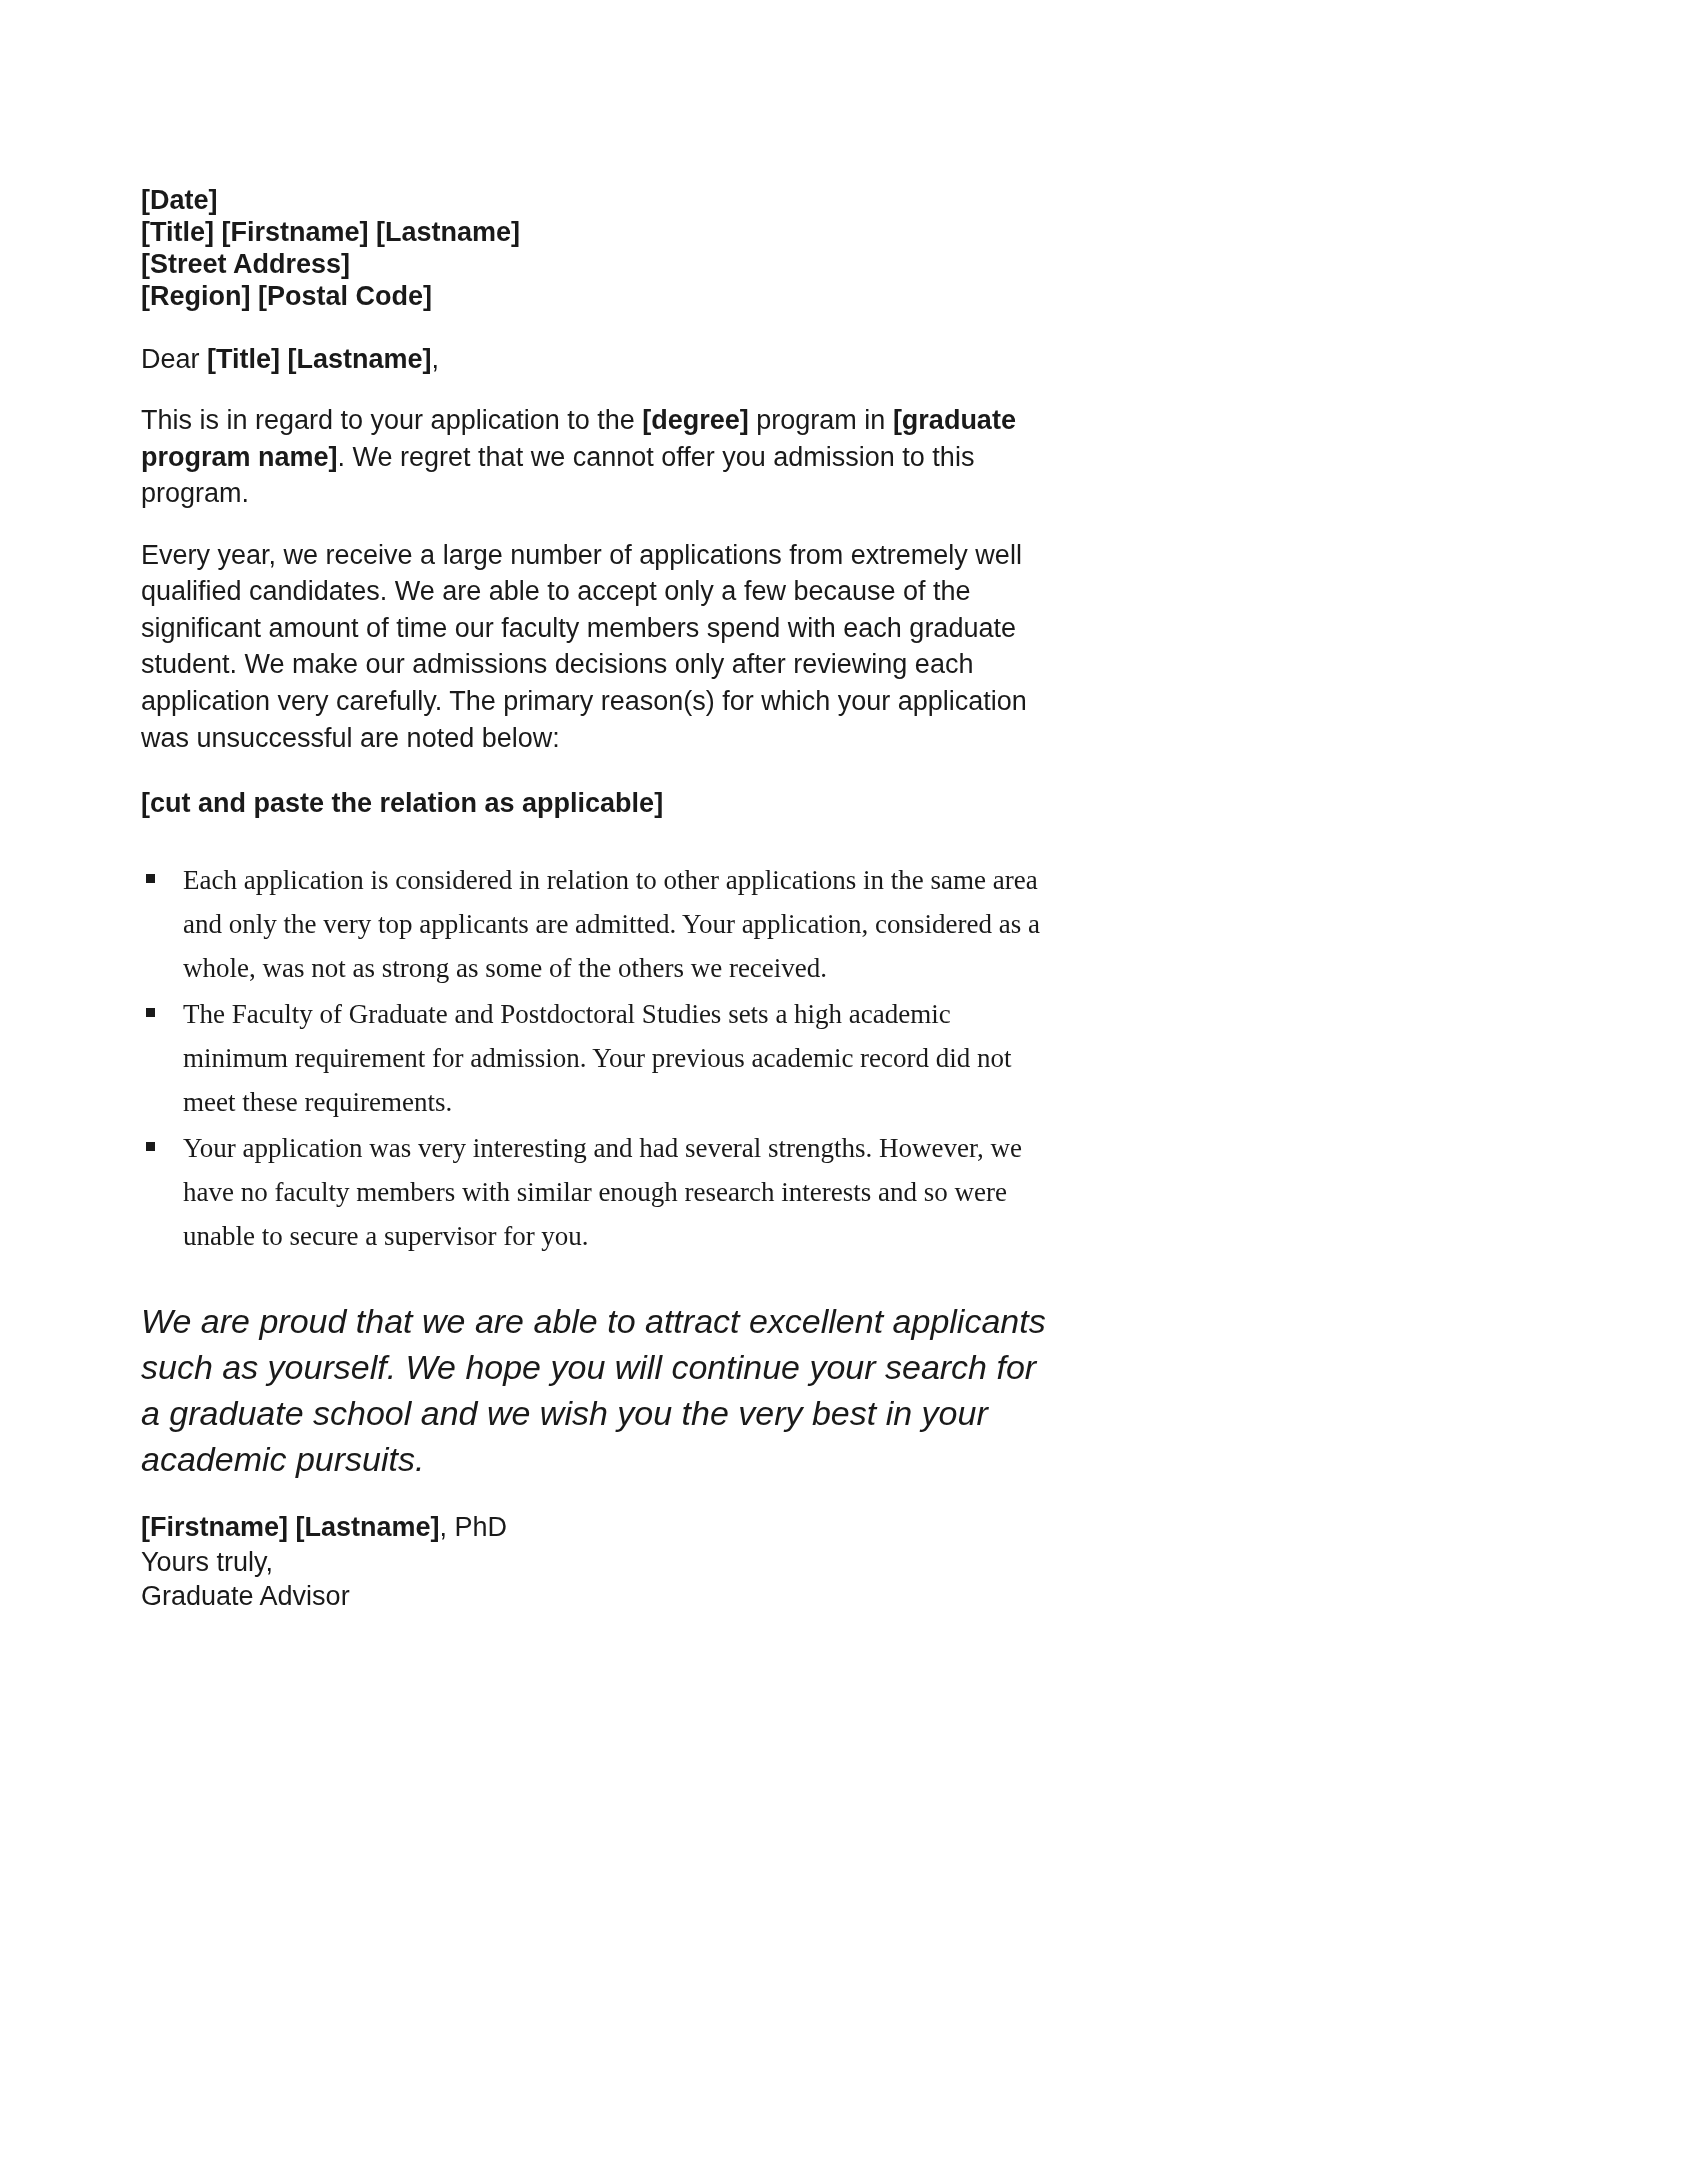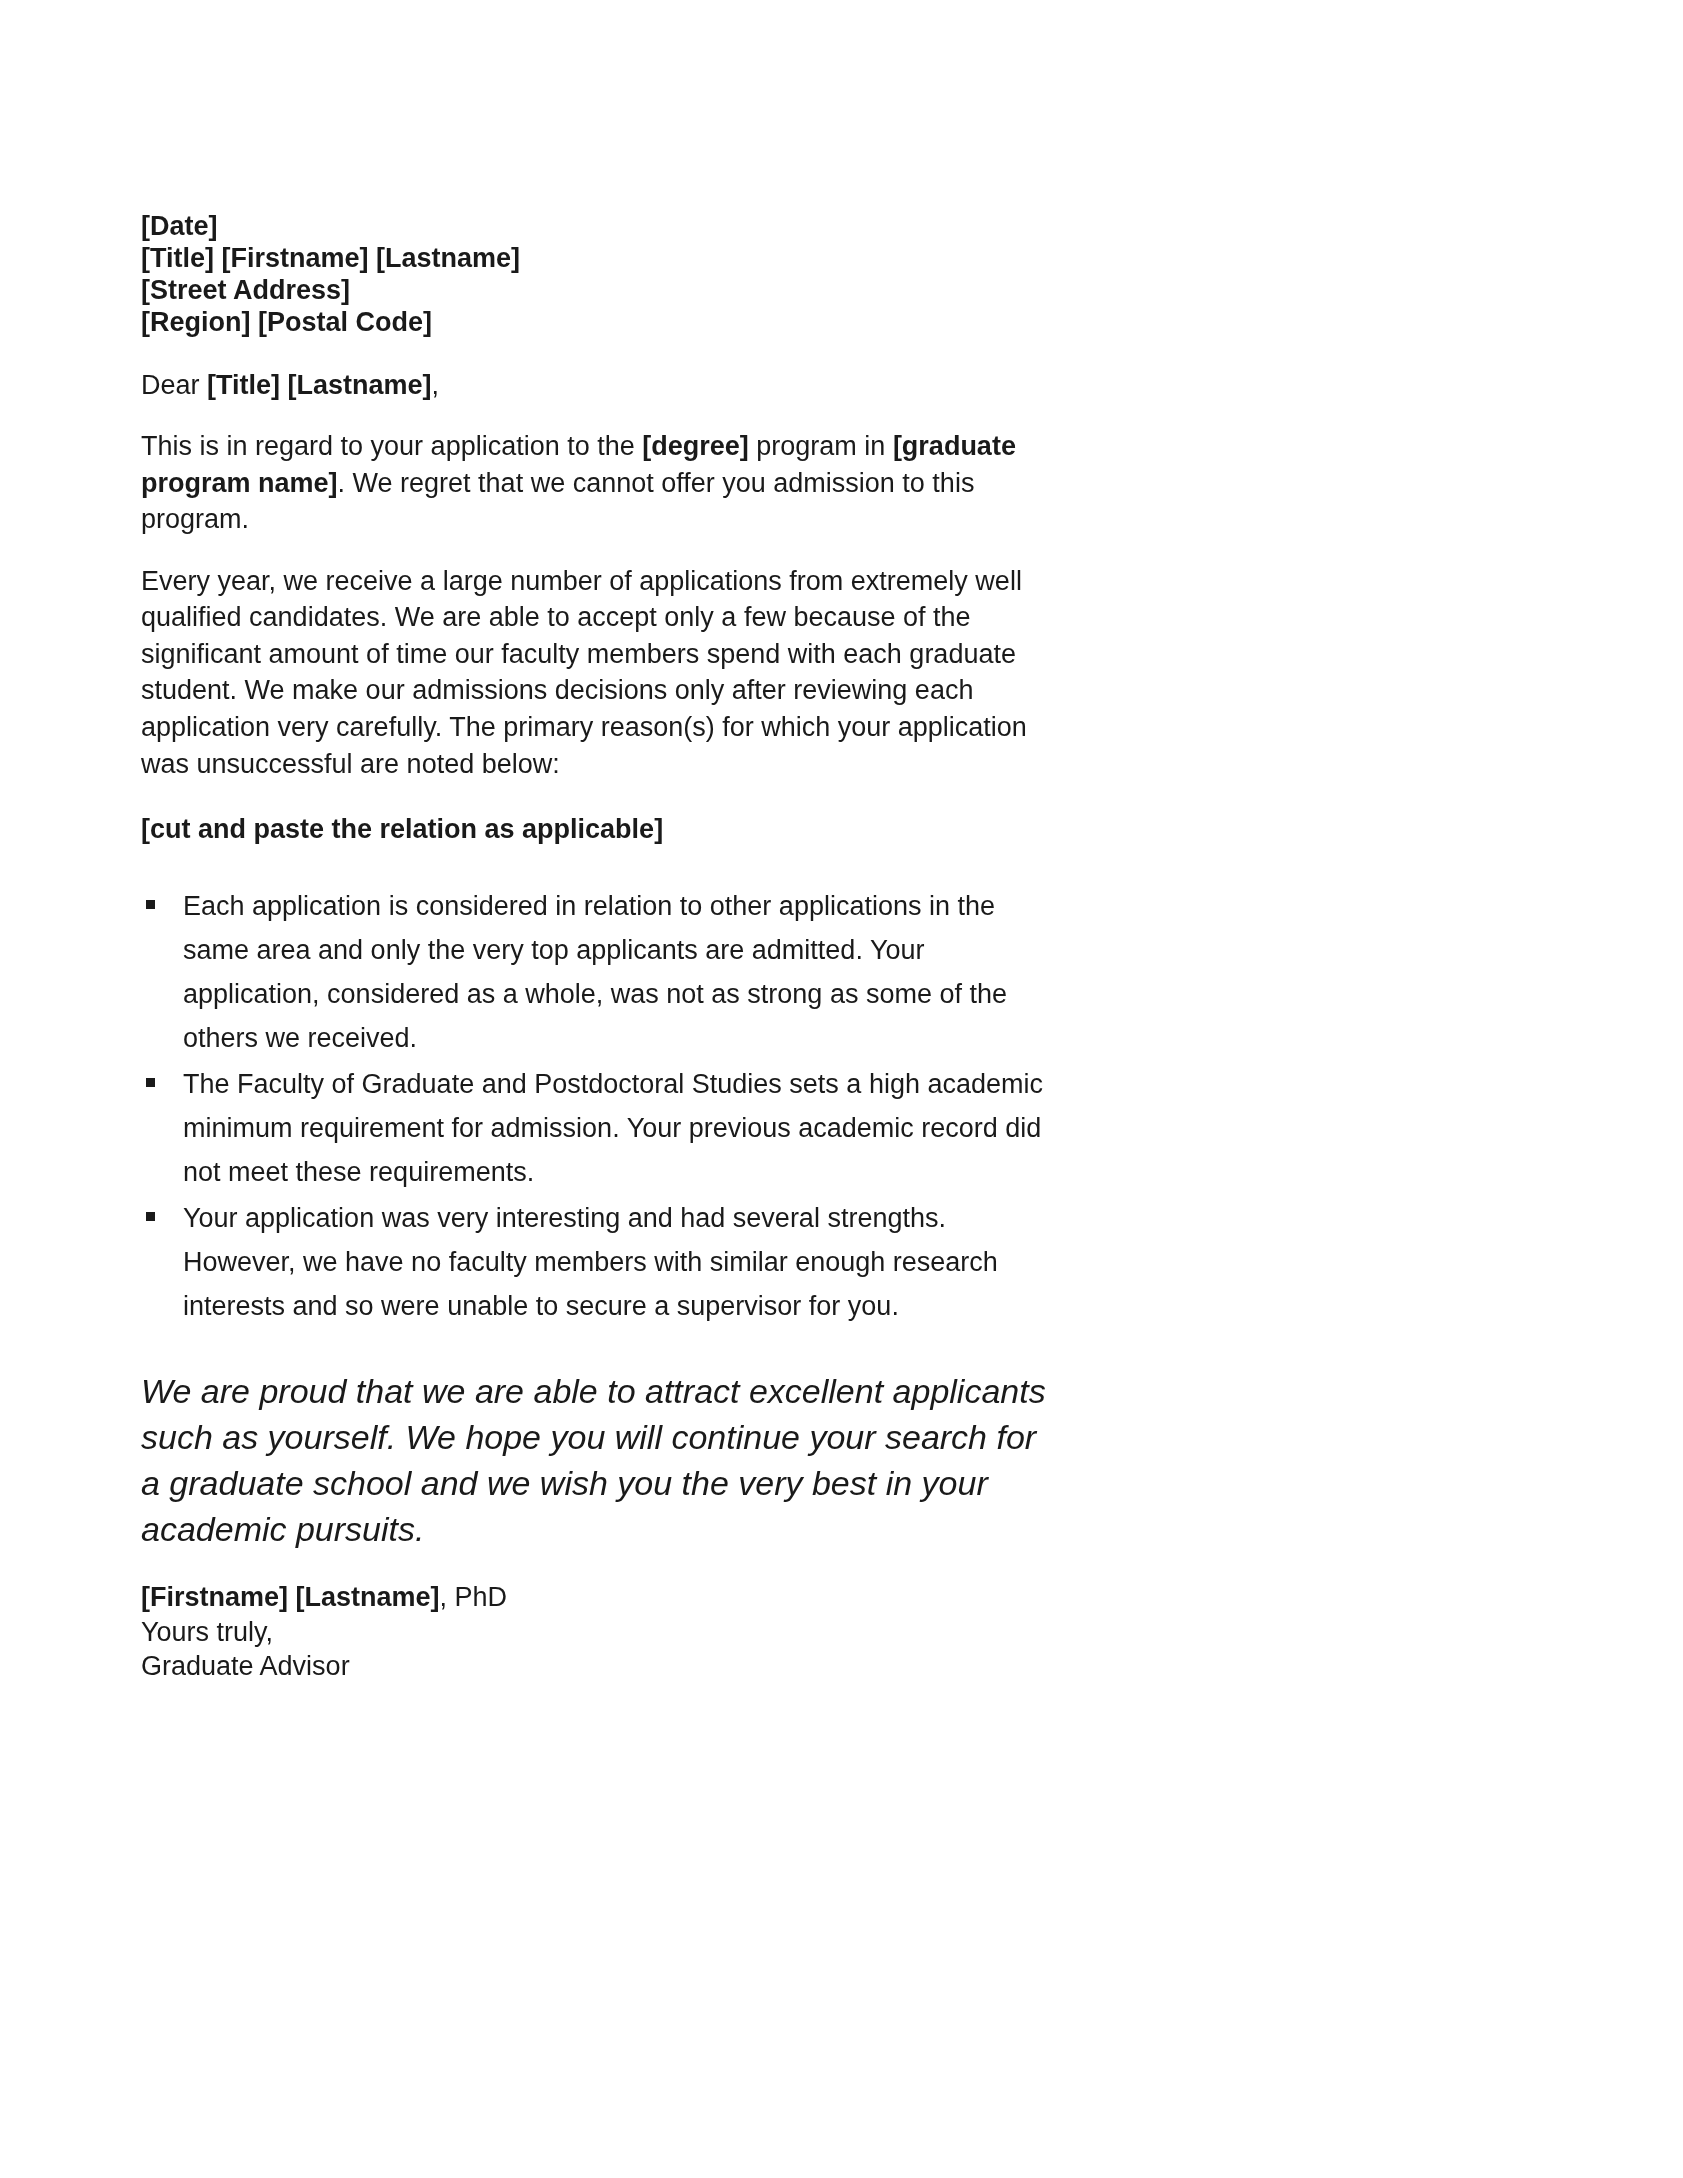--- a/index.html
+++ b/index.html
@@ -14,21 +14,20 @@
     color: #1a1a1a;
     -webkit-font-smoothing: antialiased;
   }
 
   .page {
     position: relative;
     width: 1683px;
     height: 2028px;
     background: #ffffff;
     box-sizing: border-box;
-    margin-top: 26px;
   }
 
   .letter {
     position: absolute;
     left: 141px;
     top: 184px;
     width: 916px;
   }
 
   
@@ -64,20 +63,21 @@
     font-weight: bold;
     line-height: 1.35;
     margin: 0 0 36px 0;
   }
 
   
   .bullet-list {
     list-style: none;
     margin: 0 0 40px 0;
     padding: 0;
+    font-family: Liberation Serif, serif;
   }
   .bullet-item {
     position: relative;
     padding-left: 42px;
     font-size: 27px;
     line-height: 1.63;
     margin: 0 0 2px 0;
   }
   .bullet-marker {
     position: absolute;

